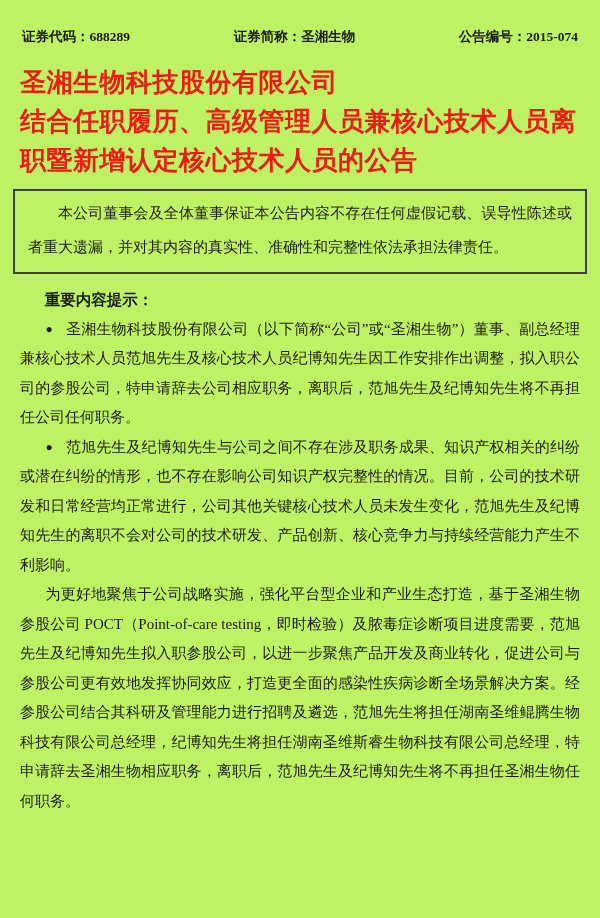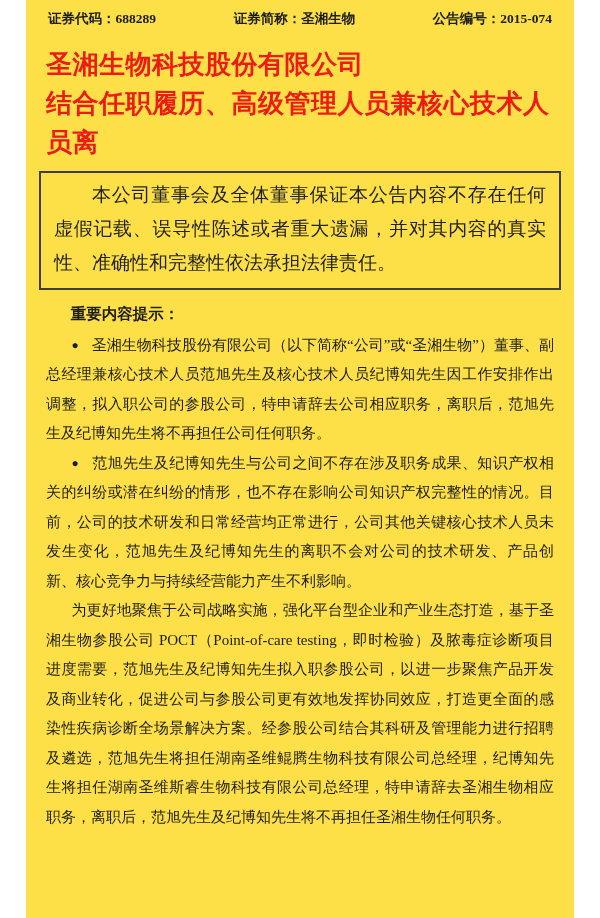--- a/index.html
+++ b/index.html
@@ -2,26 +2,26 @@
 <html><head>
 <meta charset="utf-8">
 <style>
   html, body {
     margin: 0;
     padding: 0;
     background: #ffffff;
   }
   .page {
     position: relative;
-    width: 548px;
+    width: 600px;
     height: 918px;
     margin: 0 auto;
     box-sizing: border-box;
-    padding: 10px 20px 0 20px;
-    background: #fde047;
+    padding: 28px 20px 0 20px;
+    background: #bef264;
     font-family: "Liberation Serif", "DejaVu Serif", serif;
     color: #1c1c1c;
     overflow: hidden;
   }
   .doc-header {
     display: flex;
     justify-content: space-between;
     align-items: baseline;
     font-size: 13.5px;
     font-weight: bold;
@@ -38,29 +38,29 @@
     line-height: 39px;
     letter-spacing: 0.5px;
   }
   .disclaimer-box {
     margin: 0 -7px;
     border: 2px solid #3f3f3f;
     padding: 5px 13px 8px 13px;
   }
   .disclaimer-text {
     margin: 0;
-    font-size: 19px;
+    font-size: 15px;
     line-height: 34px;
     text-indent: 2em;
     text-align: justify;
     color: #222222;
   }
   .notice-heading {
     margin: 11px 0 0 0;
-    font-family: Liberation Mono, monospace;
+    font-family: Liberation Serif, serif;
     font-weight: bold;
     font-size: 15.5px;
     line-height: 29.5px;
     text-indent: 1.6em;
   }
   .bullet-para,
   .body-para {
     margin: 0;
     font-size: 15px;
     line-height: 29.5px;
@@ -91,20 +91,21 @@
 
   <div class="doc-header">
     <span>证券代码：688289</span>
     <span>证券简称：圣湘生物</span>
     <span>公告编号：2015-074</span>
   </div>
 
   <h1 class="doc-title">
     <div>圣湘生物科技股份有限公司</div>
     <div>结合任职履历、高级管理人员兼核心技术人员离</div>
+    <div>职暨新增认定核心技术人员的公告</div>
   </h1>
 
   <div class="disclaimer-box">
     <p class="disclaimer-text">本公司董事会及全体董事保证本公告内容不存在任何虚假记载、误导性陈述或者重大遗漏，并对其内容的真实性、准确性和完整性依法承担法律责任。</p>
   </div>
 
   <p class="notice-heading">重要内容提示：</p>
 
   <p class="bullet-para"><span class="bullet-dot">●</span><span>圣湘生物科技股份有限公司（以下简称“公司”或“圣湘生物”）董事、副总经理兼核心技术人员范旭先生及核心技术人员纪博知先生因工作安排作出调整，拟入职公司的参股公司，特申请辞去公司相应职务，离职后，范旭先生及纪博知先生将不再担任公司任何职务。</span></p>
 

